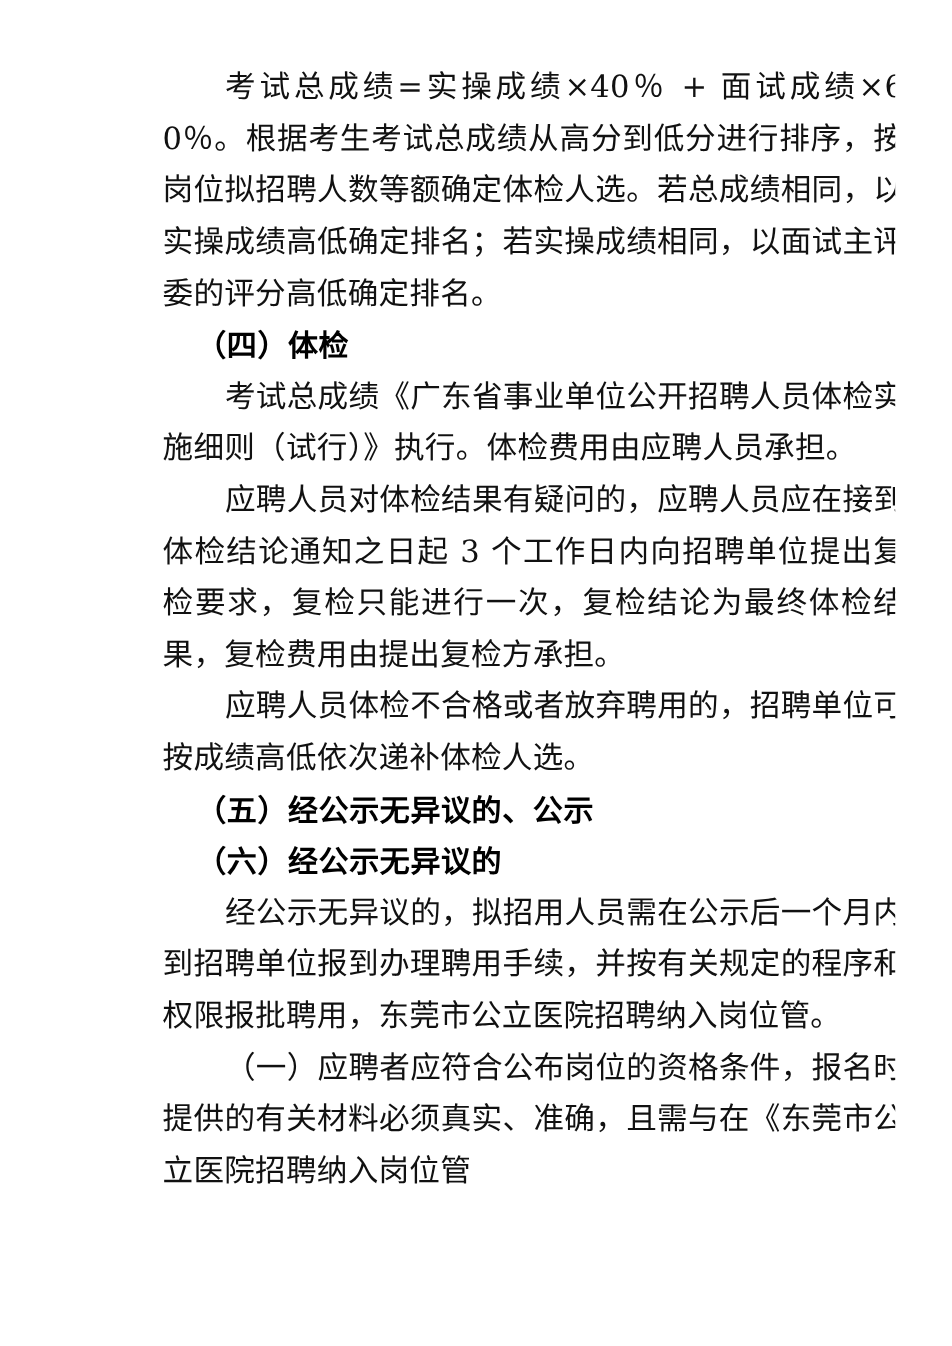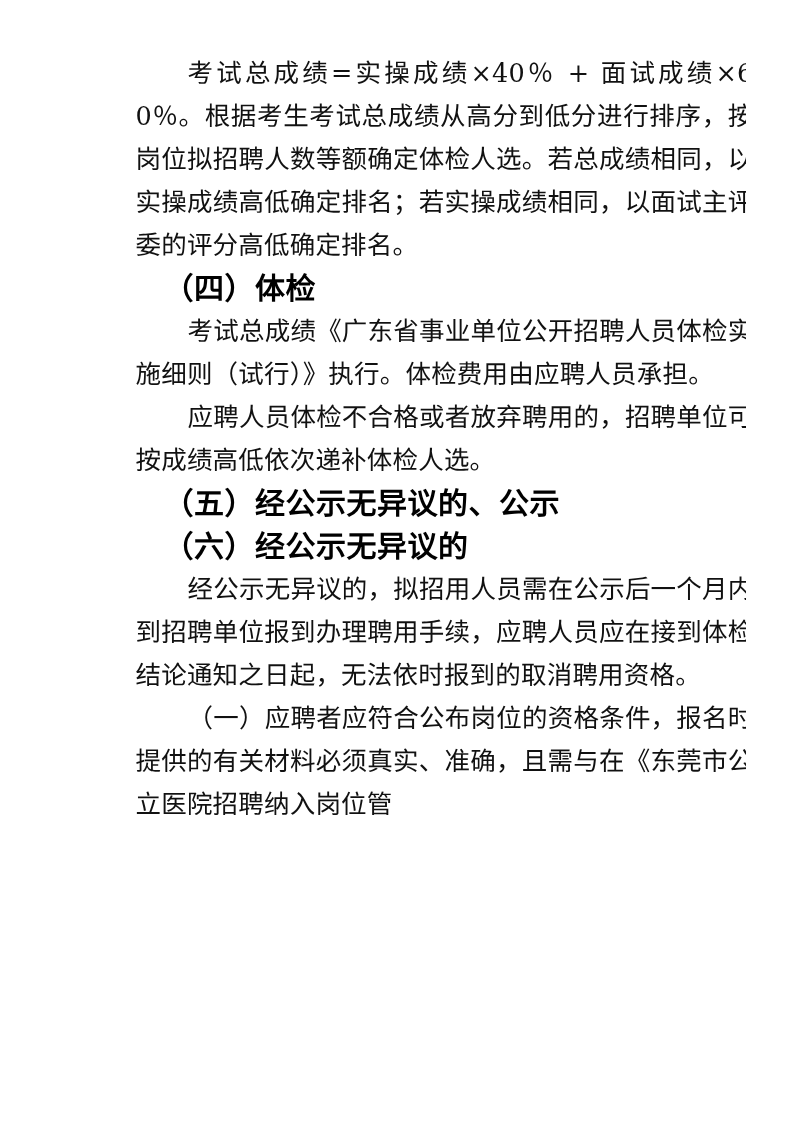--- a/index.html
+++ b/index.html
@@ -37,21 +37,21 @@
     text-align: justify;
     text-justify: inter-character;
     text-indent: 52px;
     margin: 0;
     word-break: break-all;
     color: #111111;
   }
   
   .heading {
     font-family: "DejaVu Sans", "Liberation Sans", sans-serif;
-    font-size: 30px;
+    font-size: 25px;
     line-height: 43px;
     font-weight: 700;
     letter-spacing: 0.5px;
     text-indent: 28px;
     margin: 0;
     color: #000000;
     white-space: nowrap;
   }
   .heading.sec {
     text-indent: 28px;
@@ -64,27 +64,28 @@
 
 <div class="page">
   <div class="content">
 
     <p class="para block">考试总成绩=实操成绩×40％ + 面试成绩×60％。根据考生考试总成绩从高分到低分进行排序，按岗位拟招聘人数等额确定体检人选。若总成绩相同，以实操成绩高低确定排名；若实操成绩相同，以面试主评委的评分高低确定排名。</p>
 
     <h3 class="heading block sec">（四）体检</h3>
 
     <p class="para block">考试总成绩《广东省事业单位公开招聘人员体检实施细则（试行）》执行。体检费用由应聘人员承担。</p>
 
+    <p class="para block">应聘人员对体检结果有疑问的，应聘人员应在接到体检结论通知之日起 3 个工作日内向招聘单位提出复检要求，复检只能进行一次，复检结论为最终体检结果，复检费用由提出复检方承担。</p>
 
     <p class="para block">应聘人员体检不合格或者放弃聘用的，招聘单位可按成绩高低依次递补体检人选。</p>
 
     <h3 class="heading block sec">（五）经公示无异议的、公示</h3>
 
 
     <h3 class="heading block sec">（六）经公示无异议的</h3>
 
-    <p class="para block">经公示无异议的，拟招用人员需在公示后一个月内到招聘单位报到办理聘用手续，应聘人员应在接到体检结论通知之日起，无法依时报到的取消聘用资格。</p>
+    <p class="para block">经公示无异议的，拟招用人员需在公示后一个月内到招聘单位报到办理聘用手续，并按有关规定的程序和权限报批聘用，东莞市公立医院招聘纳入岗位管。</p>
 
 
     <p class="para block">（一）应聘者应符合公布岗位的资格条件，报名时提供的有关材料必须真实、准确，且需与在《东莞市公立医院招聘纳入岗位管</p>
 
   </div>
 </div>
 
 </body></html>

